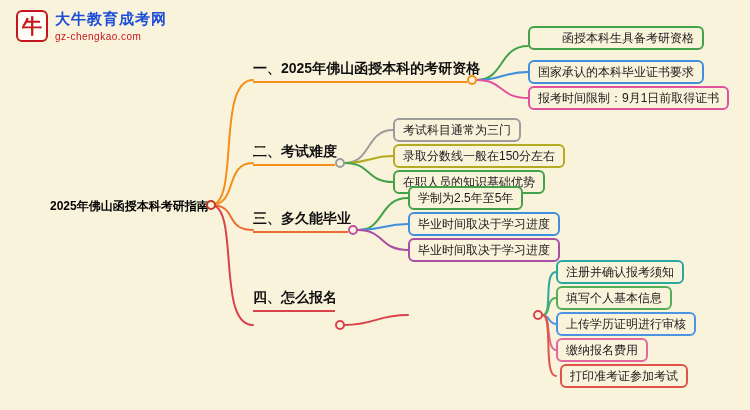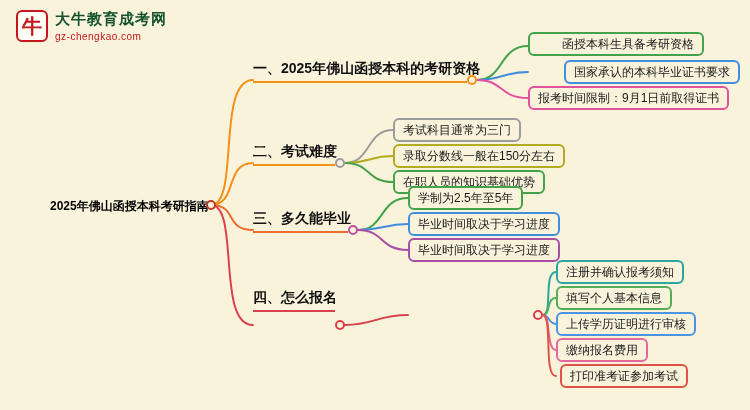--- a/index.html
+++ b/index.html
@@ -15,21 +15,21 @@
   svg.links { position:absolute; left:0; top:0; pointer-events:none; }
   svg.links path { fill:none; stroke-width:2; stroke-linecap:round; }
 
   
   .logo { position:absolute; left:16px; top:10px; display:flex; align-items:center; gap:7px; }
   .logo-icon {
     width:32px; height:32px; border:2px solid #c5161d; border-radius:6px;
     color:#c5161d; font-weight:bold; font-size:20px;
     display:flex; align-items:center; justify-content:center; background:#fffdf5;
   }
-  .logo-title { font-size:15px; font-weight:bold; color:#14532d; letter-spacing:1px; }
+  .logo-title { font-size:15px; font-weight:bold; color:#1d4ed8; letter-spacing:1px; }
   .logo-sub { font-size:10px; color:#c5161d; margin-top:2px; letter-spacing:.5px; }
 
   
   .main-topic {
     position:absolute; left:50px; top:198px;
     font-size:12px; font-weight:bold; white-space:nowrap;
   }
 
   
   .branch-label {
@@ -90,22 +90,22 @@
       <div class="logo-title">大牛教育成考网</div>
       <div class="logo-sub">gz-chengkao.com</div>
     </div>
   </div>
 
   <div class="main-topic" style="color: #000000;">2025年佛山函授本科考研指南</div>
   <div class="dot" style="left: 206px; top: 200px; border-color: rgb(192, 57, 43);"></div>
 
   <div class="branch-label" style="left: 253px; top: 60px; width: 214px; border-color: rgb(243, 144, 25);">一、2025年佛山函授本科的考研资格</div>
   <div class="dot" style="left: 467px; top: 75px; border-color: rgb(243, 144, 25);"></div>
-  <div class="leaf" style="left: 528px; top: 32px; border-color: rgb(67, 162, 74); padding-left: 32px;">函授本科生具备考研资格</div>
-  <div class="leaf" style="left: 528px; top: 60px; border-color: rgb(63, 143, 221); margin-left: 36px;">国家承认的本科毕业证书要求</div>
+  <div class="leaf" style="left: 528px; top: 26px; border-color: rgb(67, 162, 74); padding-left: 32px;">函授本科生具备考研资格</div>
+  <div class="leaf" style="left: 528px; top: 60px; border-color: rgb(63, 143, 221);">国家承认的本科毕业证书要求</div>
   <div class="leaf" style="left: 528px; top: 86px; border-color: rgb(224, 81, 158);">报考时间限制：9月1日前取得证书</div>
 
   <div class="branch-label" style="left: 253px; top: 143px; width: 82px; border-color: rgb(243, 144, 25);">二、考试难度</div>
   <div class="dot" style="left: 335px; top: 158px; border-color: rgb(156, 156, 156);"></div>
   <div class="leaf" style="left: 393px; top: 118px; border-color: rgb(156, 156, 156);">考试科目通常为三门</div>
   <div class="leaf" style="left: 393px; top: 144px; border-color: rgb(180, 171, 32);">录取分数线一般在150分左右</div>
   <div class="leaf" style="left: 393px; top: 170px; border-color: rgb(67, 162, 74);">在职人员的知识基础优势</div>
 
   <div class="branch-label" style="left: 253px; top: 210px; width: 95px; border-color: rgb(237, 108, 48);">三、多久能毕业</div>
   <div class="dot" style="left: 348px; top: 225px; border-color: rgb(191, 79, 160);"></div>

